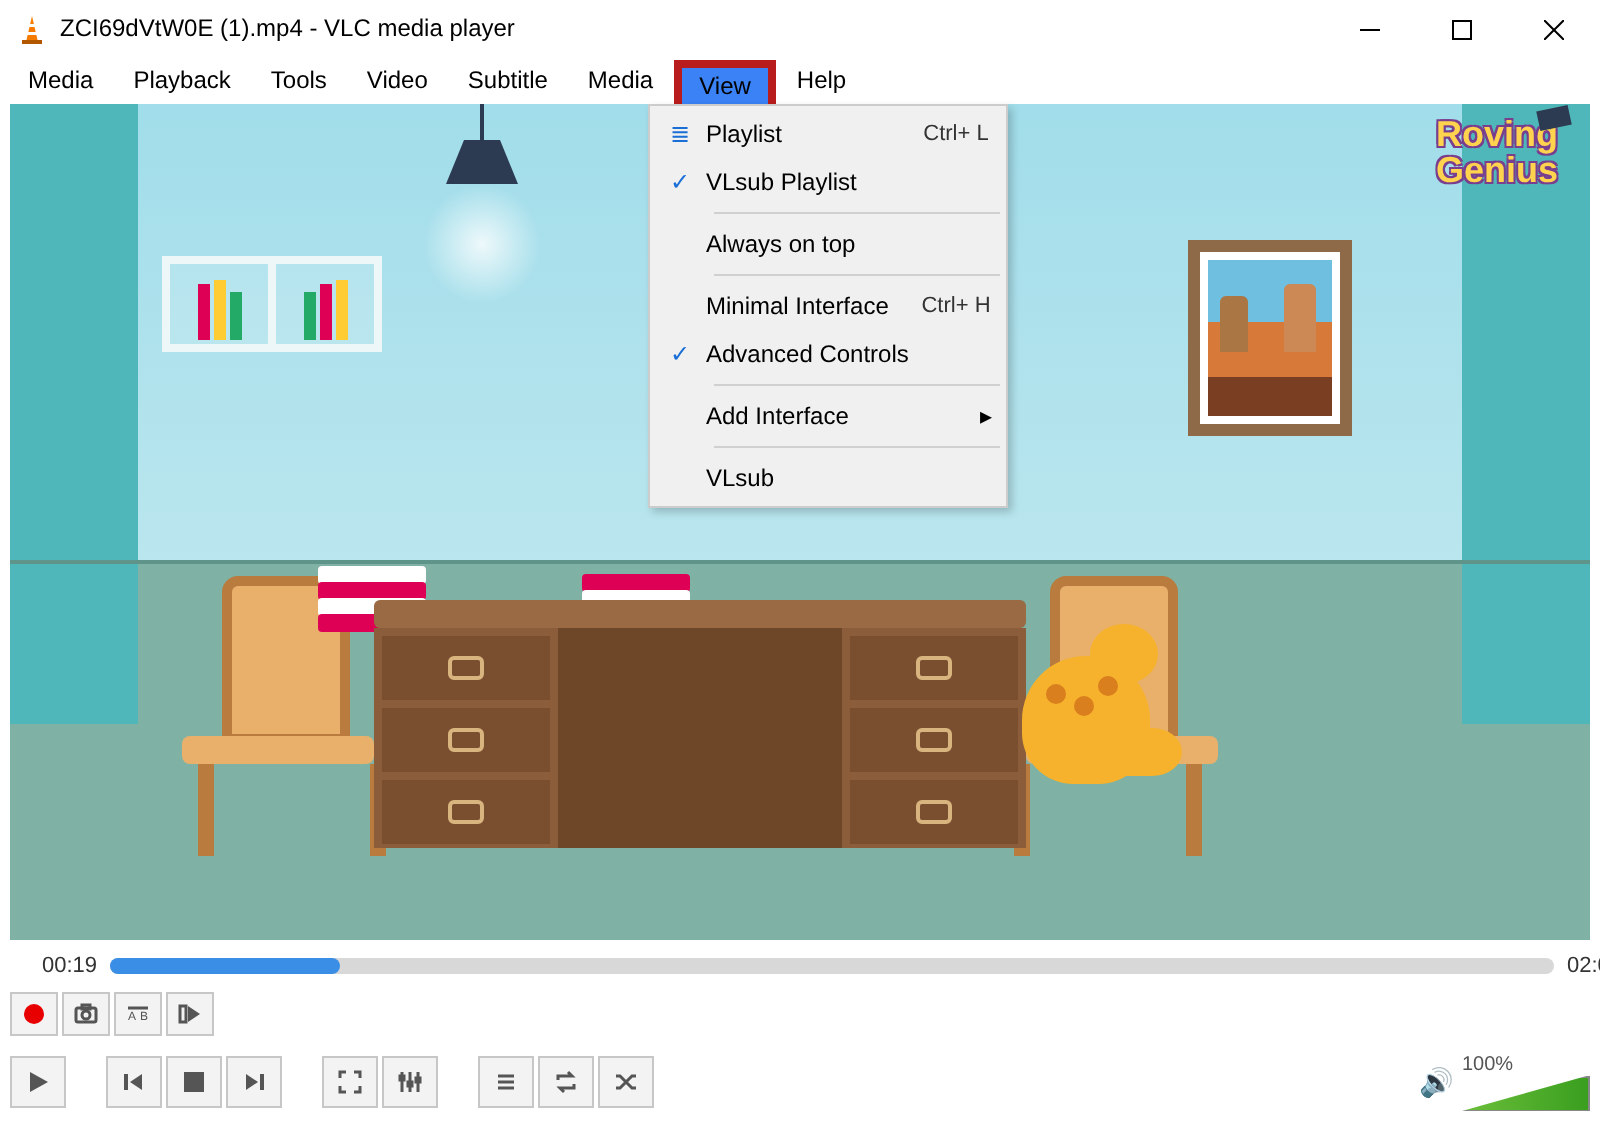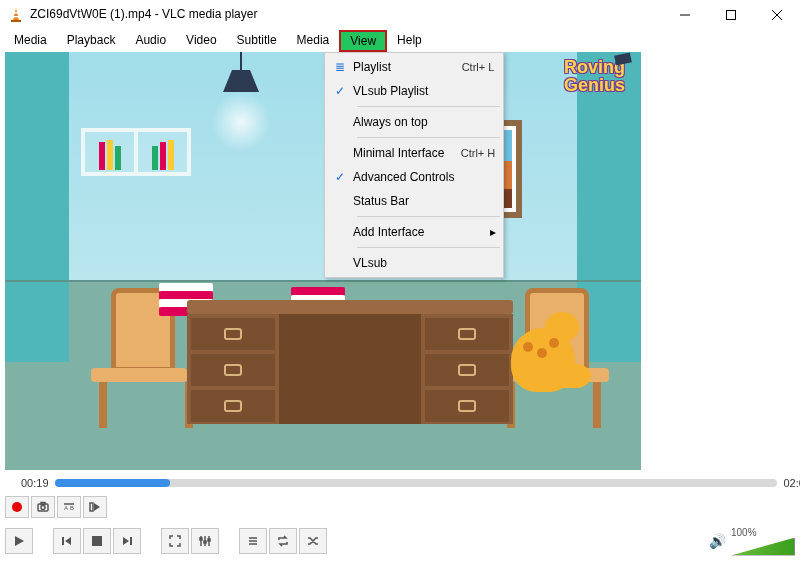--- a/index.html
+++ b/index.html
@@ -9,33 +9,33 @@
   .titlebar { height: 30px; display: flex; align-items: center; justify-content: space-between; padding: 0 0 0 8px; font-size: 12px; }
   .titlebar-left { display: flex; align-items: flex-start; gap: 6px; }
   .title-text { color: #000; }
   .win-controls { display: flex; }
   .win-btn { width: 46px; height: 30px; display: flex; align-items: center; justify-content: center; color: #000; }
   .win-btn svg { width: 10px; height: 10px; }
 
   
   .menubar { height: 22px; display: flex; align-items: flex-start; padding: 0 4px; font-size: 12px; }
   .menu-item { padding: 3px 10px; cursor: default; }
-  .menu-item.active { background: #22c55e; border: 2px solid #b91c1c; padding: 2px 9px; }
+  .menu-item.active { background: #3b82f6; border: 4px solid #b91c1c; padding: 2px 9px; }
 
   
   .dropdown { position: absolute; left: 324px; top: 52px; width: 180px; background: #f0f0f0; border: 1px solid #ccc; box-shadow: 2px 2px 4px rgba(0,0,0,.2); z-index: 100; padding: 2px; font-size: 12px; }
   .dd-row { display: flex; align-items: center; height: 24px; }
   .dd-check { width: 26px; display: flex; align-items: center; justify-content: center; color: #1a6fd6; }
   .dd-label { flex: 1; }
   .dd-shortcut { width: 46px; text-align: center; color: #333; font-size: 11px; }
   .dd-arrow { width: 16px; text-align: center; }
   .dd-sep { height: 1px; background: #d0d0d0; margin: 3px 1px 3px 30px; }
 
   
-  .video { position: absolute; left: 5px; top: 52px; width: 636px; height: 418px; background: linear-gradient(#a1ddea 0%, #bae6ee 55%, #7fb2a4 55%, #7fb2a4 100%); overflow: hidden; }
+  .video { position: absolute; left: 5px; top: 52px; width: 790px; height: 418px; background: linear-gradient(#a1ddea 0%, #bae6ee 55%, #7fb2a4 55%, #7fb2a4 100%); overflow: hidden; }
   .wall-panel { position: absolute; left: 0; top: 0; width: 64px; height: 310px; background: #4fb7ba; }
   .wall-panel.right { left: auto; right: 0; }
   .floor-line { position: absolute; left: 0; right: 0; top: 228px; height: 2px; background: #5e9489; }
   .lamp { position: absolute; left: 218px; top: 0; width: 36px; height: 50px; }
   .lamp-cord { width: 2px; height: 18px; background: #2c3b52; margin: 0 auto; }
   .lamp-shade { width: 36px; height: 22px; background: #2c3b52; clip-path: polygon(25% 0, 75% 0, 100% 100%, 0 100%); }
   .lamp-glow { position: absolute; top: 38px; left: -14px; width: 64px; height: 64px; background: radial-gradient(circle, rgba(255,255,255,.8), rgba(255,255,255,0) 65%); }
   .shelf { position: absolute; left: 76px; top: 76px; width: 110px; height: 48px; border: 4px solid #edf7f8; background: rgba(255,255,255,.15); display: flex; }
   .shelf-half { flex: 1; display: flex; align-items: flex-end; justify-content: center; gap: 2px; padding-bottom: 2px; }
   .shelf-half:first-child { border-right: 4px solid #edf7f8; }
@@ -126,21 +126,21 @@
           <line x1="0" y1="0" x2="10" y2="10" stroke="#000"></line>
           <line x1="10" y1="0" x2="0" y2="10" stroke="#000"></line>
         </svg>
       </div>
   </div>
 </div>
 
 <div class="menubar">
   <div class="menu-item">Media</div>
   <div class="menu-item">Playback</div>
-  <div class="menu-item">Audio</div>
+  <div class="menu-item">Tools</div>
   <div class="menu-item">Video</div>
   <div class="menu-item">Subtitle</div>
   <div class="menu-item">Media</div>
   <div class="menu-item active">View</div>
   <div class="menu-item">Help</div>
 </div>
 
 <div class="video">
   <div class="wall-panel"></div>
   <div class="wall-panel right"></div>
@@ -250,25 +250,20 @@
     <div class="dd-label">Minimal Interface</div>
     <div class="dd-shortcut">Ctrl+ H</div>
   </div>
   <div class="dd-row">
     <div class="dd-check">
         <span>✓</span>
       </div>
     <div class="dd-label">Advanced Controls</div>
     <div class="dd-shortcut"></div>
   </div>
-  <div class="dd-row">
-    <div class="dd-check"></div>
-    <div class="dd-label">Status Bar</div>
-    <div class="dd-shortcut"></div>
-  </div>
   <div class="dd-sep"></div>
   <div class="dd-row">
     <div class="dd-check"></div>
     <div class="dd-label">Add Interface</div>
     <div class="dd-arrow"><span>▸</span></div>
   </div>
   <div class="dd-sep"></div>
   <div class="dd-row">
     <div class="dd-check"></div>
     <div class="dd-label">VLsub</div>

